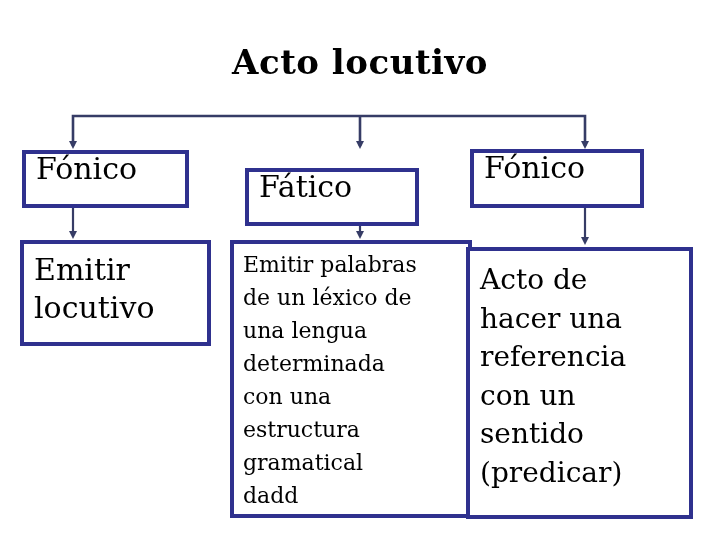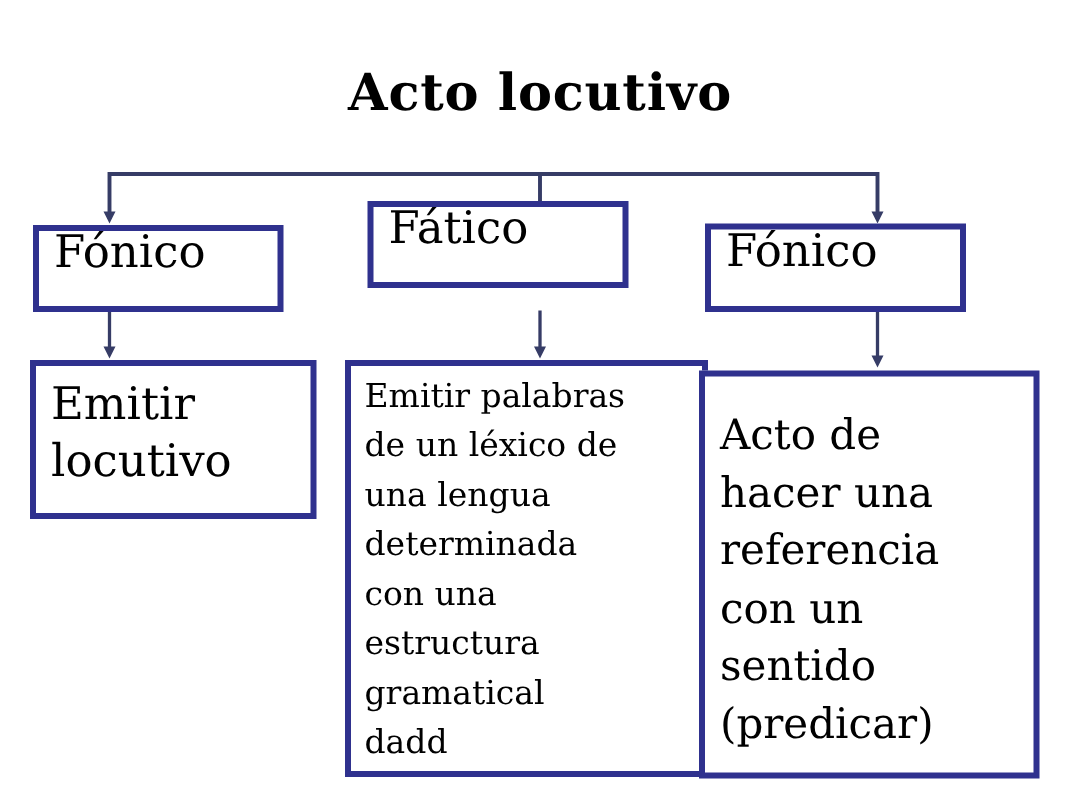--- a/index.html
+++ b/index.html
@@ -67,24 +67,24 @@
     padding: 7px 4px 4px 10px;
   }
   .desc-fatico {
     left: 230px; top: 240px; width: 242px; height: 278px;
     font-size: 22px; line-height: 1.5;
     padding: 4px 4px 4px 9px;
   }
   .desc-retico {
     left: 466px; top: 247px; width: 227px; height: 272px;
     font-size: 28px; line-height: 1.375;
-    padding: 20px 4px 4px 10px;
+    padding: 10px 4px 4px 10px;
   }
   .label-fonico { left: 22px;  top: 150px; width: 167px; height: 58px; }
-  .label-fatico { left: 245px; top: 134px; width: 174px; height: 58px; }
+  .label-fatico { left: 245px; top: 168px; width: 174px; height: 58px; }
   .label-retico { left: 470px; top: 149px; width: 174px; height: 59px; }
 </style>
 </head>
 <body>
 
 <div class="canvas">
 
   <div class="title">Acto locutivo</div>
 
   <svg class="connectors" width="720" height="540" viewBox="0 0 720 540" xmlns="http://www.w3.org/2000/svg">

